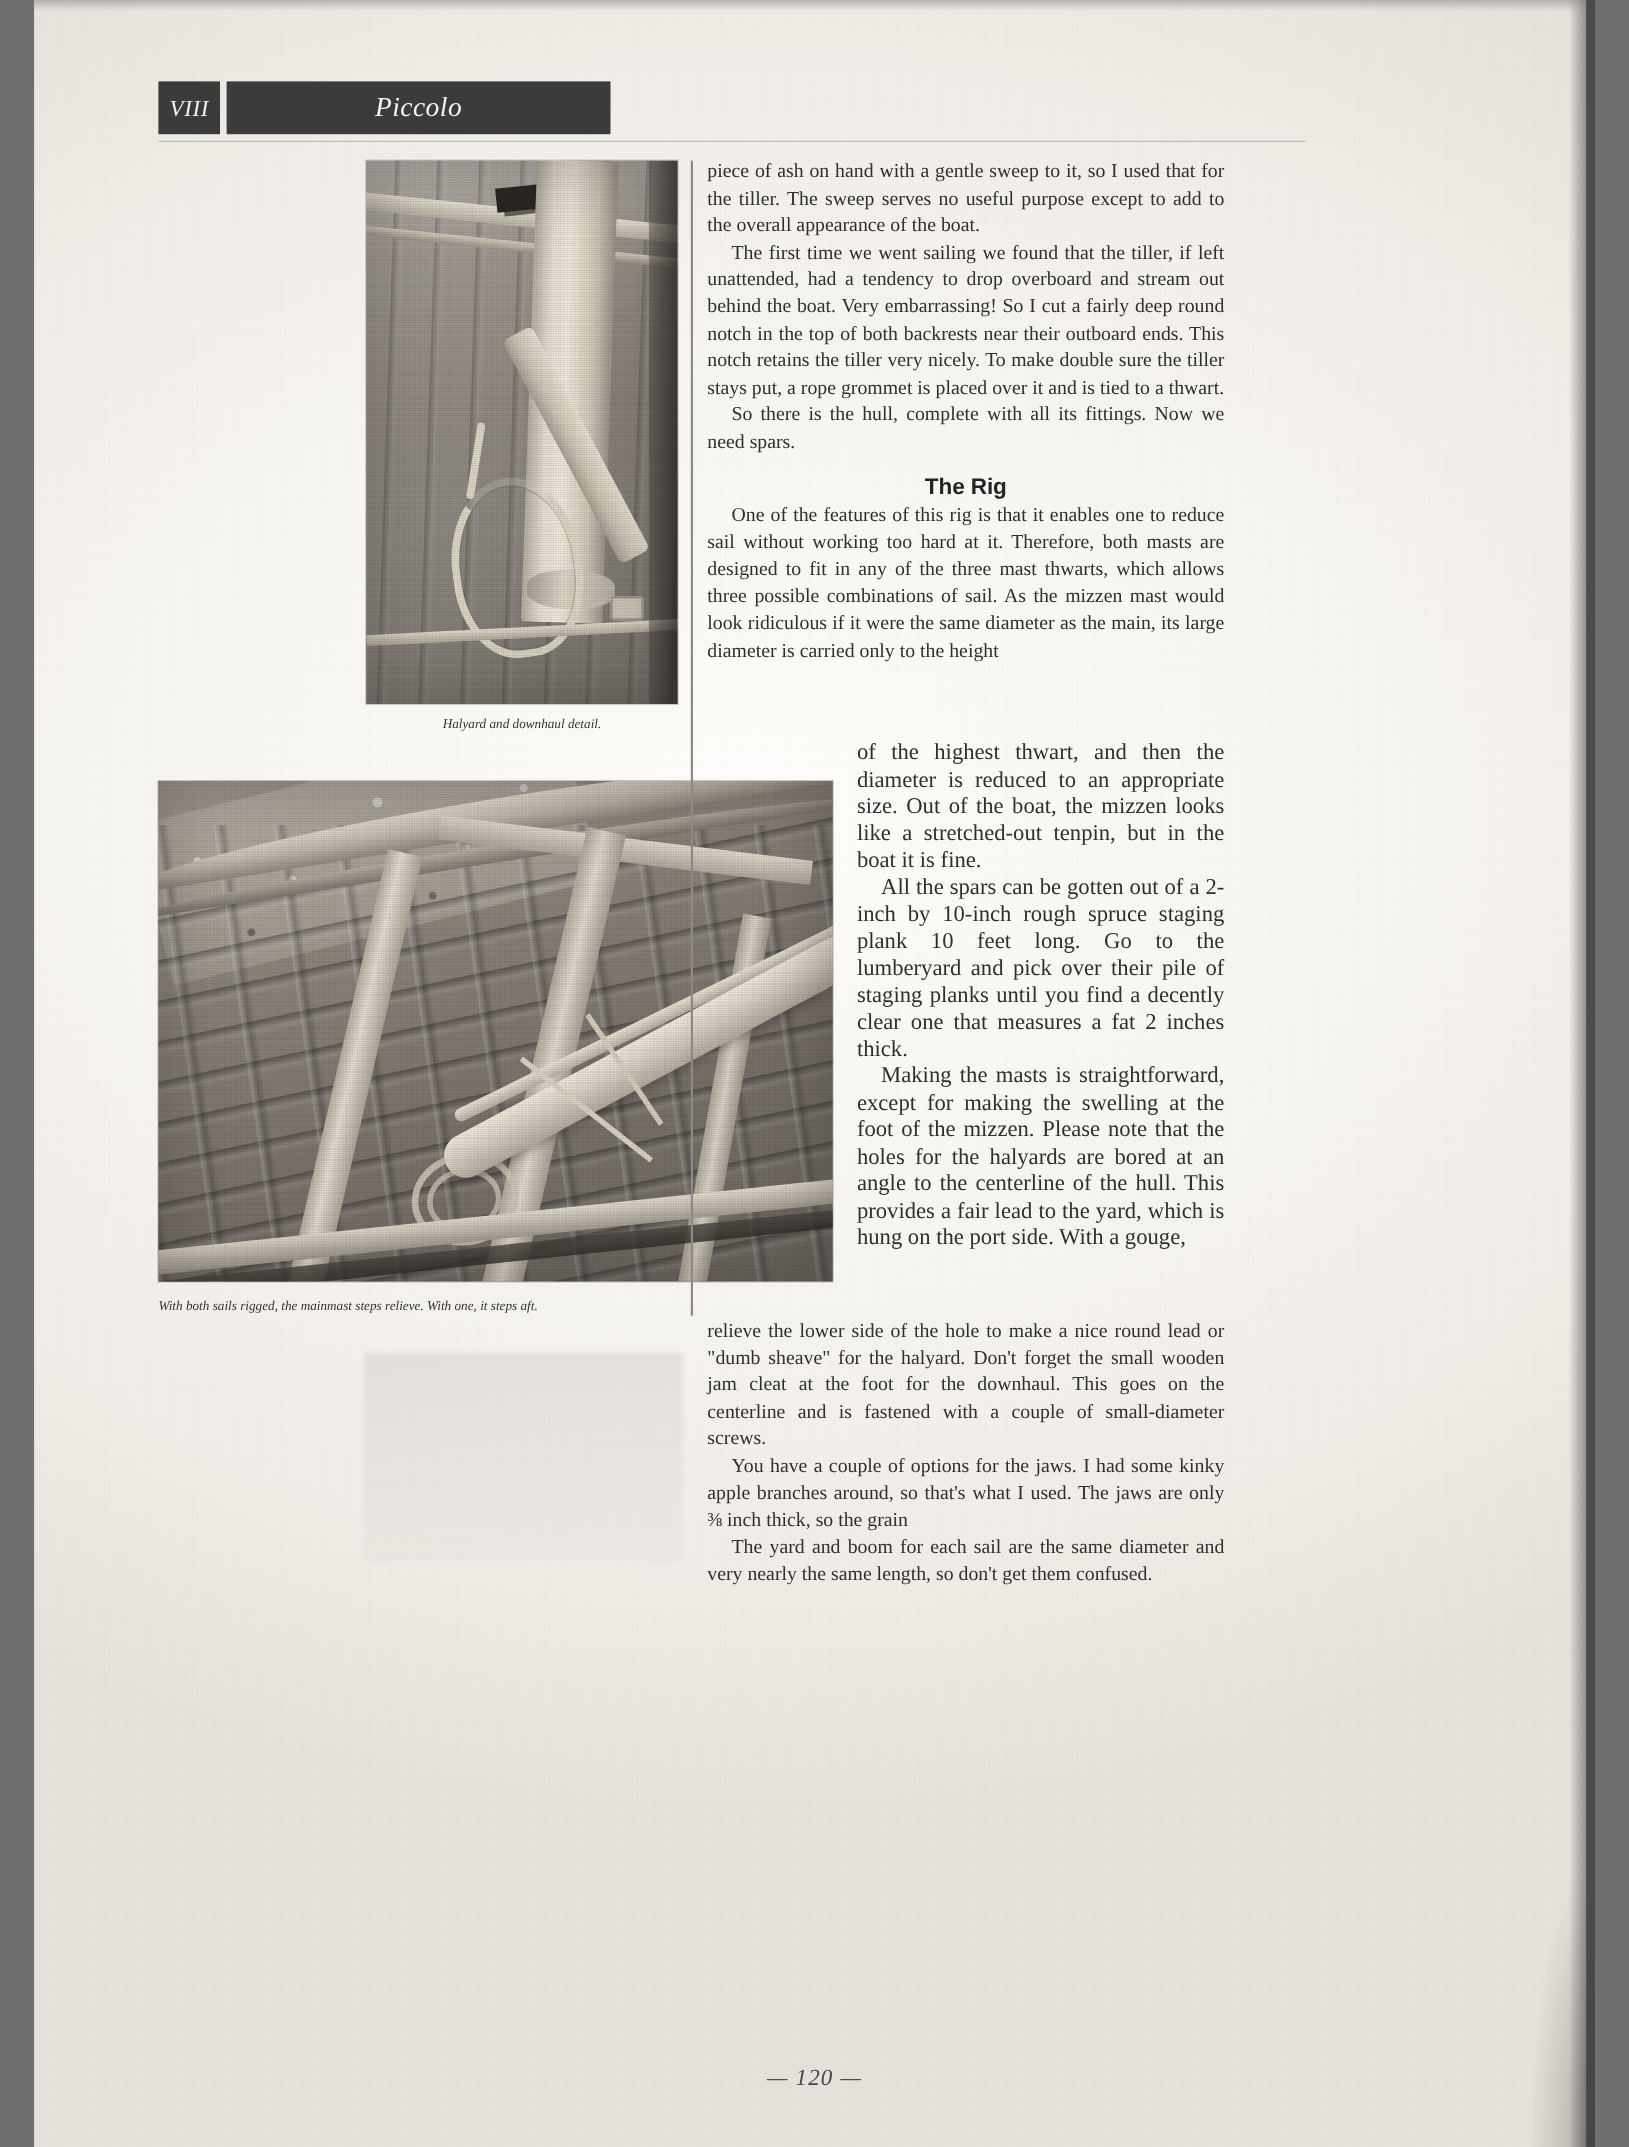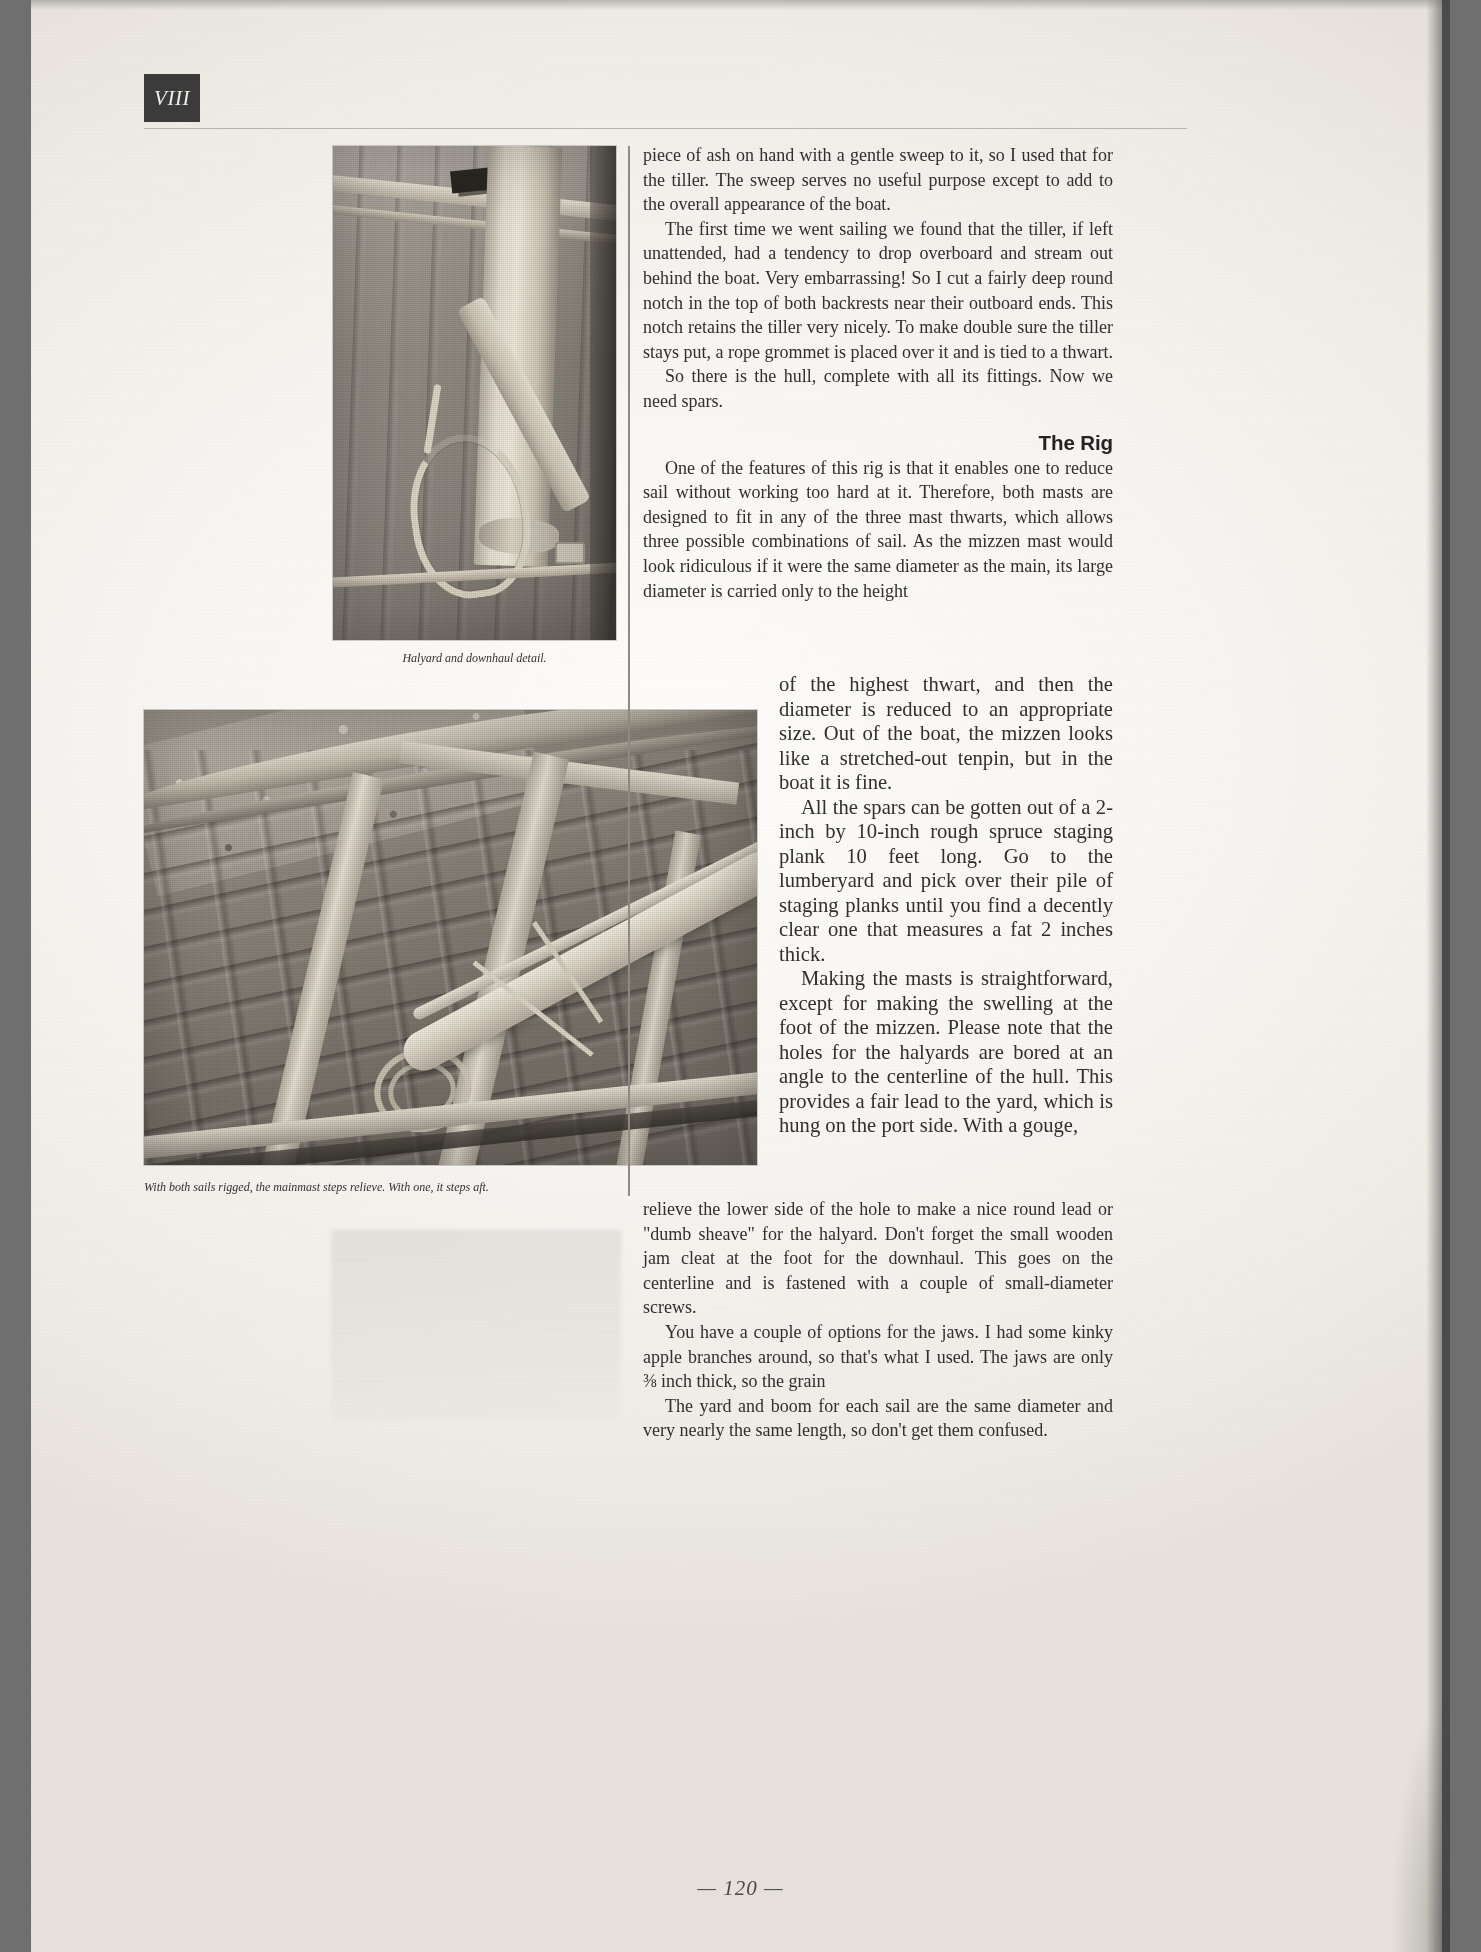--- a/index.html
+++ b/index.html
@@ -129,21 +129,21 @@
     line-height: 24.6px;
     text-align: justify;
     text-indent: 22px;
     hyphens: none;
     color: #2f2f2f;
   }
   p.body.noindent { text-indent: 0; }
 
   h3.section {
     margin: 16px 0 0 0;
-    text-align: right;
+    text-align: center;
     font-size: 20.5px;
     font-weight: bold;
     line-height: 26px;
     font-family: "Liberation Sans", sans-serif;
     letter-spacing: -0.1px;
     color: #232323;
   }
 
   
   .col-narrow {
@@ -456,20 +456,21 @@
 </head>
 <body>
 
 <div class="page">
 
   <div class="grain"></div>
 
   <div class="runhead">
     <div class="chapnum">VIII</div>
     <div class="gap"></div>
+    <div class="titlebar">Piccolo</div>
   </div>
   <div class="rule-head"></div>
 
   <div class="photo" id="photo-halyard">
     <div class="ph-bg"></div>
     <div class="planks"></div>
     <div class="rail"></div>
     <div class="rail2"></div>
     <div class="cleat"></div>
     <div class="cleat2"></div>

